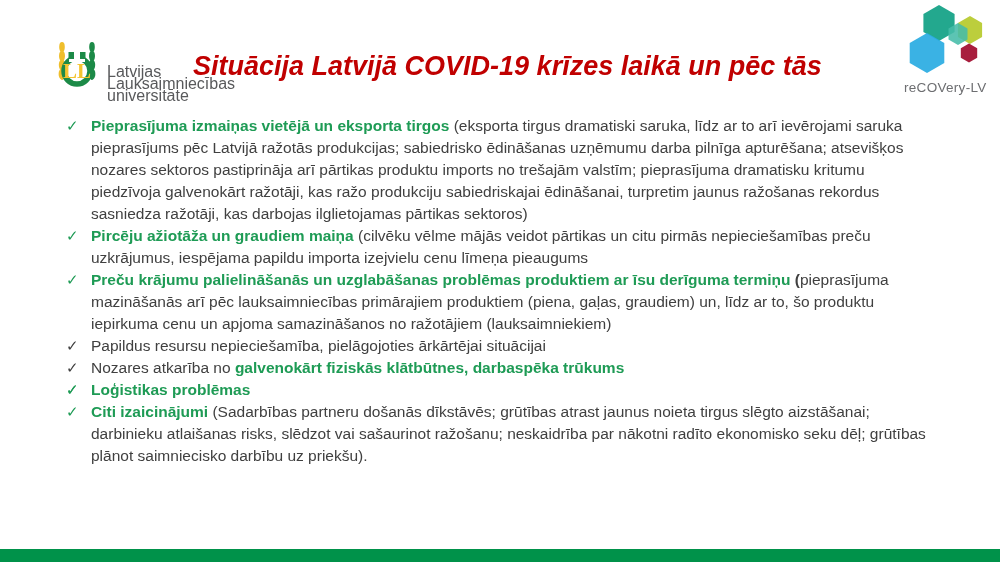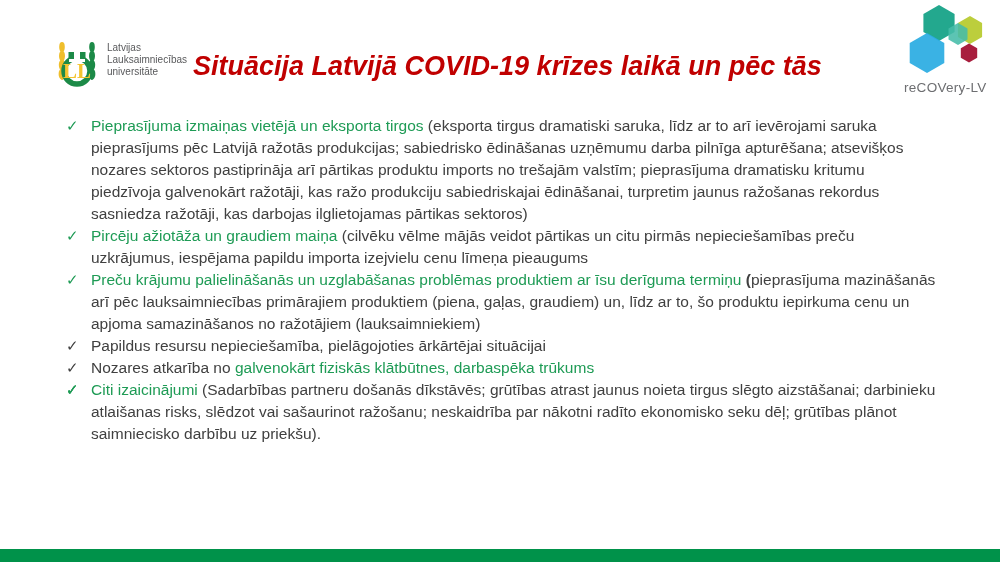--- a/index.html
+++ b/index.html
@@ -6,41 +6,41 @@
   body {
     width:1000px; height:562px;
     background:#ffffff;
     font-family:"Liberation Sans", sans-serif;
     overflow:hidden;
   }
   .slide { position:relative; width:1000px; height:562px; background:#fff; overflow:hidden;padding-left:24px; }
 
   
   .llu-logo { position:absolute; left:56px; top:38px; display:flex; align-items:flex-start; }
-  .llu-text { margin-left:9px; margin-top:4px; font-size:10px; line-height:12px; color:#58595b; }
+  .llu-text { margin-left:9px; margin-top:28px; font-size:16px; line-height:12px; color:#58595b; }
   .slide-title {
     position:absolute; left:193px; top:51px; width:710px;
     font-size:27px; font-weight:bold; color:#c00000;
     letter-spacing:0px; white-space:nowrap;font-style:italic;
   }
   .recovery-logo { position:absolute; right:20px; top:4px; width:100px; text-align:left; }
   .recovery-label { font-size:13.5px; color:#6d6e71; margin-top:-2px; letter-spacing:0.3px; }
 
   
   .content { position:absolute; left:66px; top:115px; width:872px; }
   ul.bullets { list-style:none; margin:0; padding:0; }
   ul.bullets li {
     position:relative; padding-left:25px;
     font-size:15.5px; line-height:22px; color:#404040;
     text-align:left;
   }
   .check { position:absolute; left:0; top:0; font-size:15px; }
   .check-green { color:var(--green,#1e9b55); }
   .check-dark { color:#404040; }
-  .seg-green-bold { color:var(--green,#1e9b55); font-weight:normal; }
+  .seg-green-bold { color:var(--green,#1e9b55); font-weight:bold; }
   .seg-bold { font-weight:bold; }
   .seg-normal { }
 
   
   .footer-bar { position:absolute; left:0; bottom:0; width:1000px; height:13px; background:var(--bar,#00924a); }
 </style>
 </head>
 <body>
 
 <div class="slide">
@@ -97,20 +97,20 @@
   </div>
 
   <div class="content">
     <ul class="bullets">
         <li><span class="check check-green">✓</span><span class="seg-green-bold">Pieprasījuma izmaiņas vietējā un eksporta tirgos</span><span class="seg-normal"> (eksporta tirgus dramatiski saruka, līdz ar to arī ievērojami saruka pieprasījums pēc Latvijā ražotās produkcijas; sabiedrisko ēdināšanas uzņēmumu darba pilnīga apturēšana; atsevišķos nozares sektoros pastiprināja arī pārtikas produktu imports no trešajām valstīm; pieprasījuma dramatisku kritumu piedzīvoja galvenokārt ražotāji, kas ražo produkciju sabiedriskajai ēdināšanai, turpretim jaunus ražošanas rekordus sasniedza ražotāji, kas darbojas ilglietojamas pārtikas sektoros)</span></li>
         <li><span class="check check-green">✓</span><span class="seg-green-bold">Pircēju ažiotāža un graudiem maiņa</span><span class="seg-normal"> (cilvēku vēlme mājās veidot pārtikas un citu pirmās nepieciešamības preču uzkrājumus, iespējama papildu importa izejvielu cenu līmeņa pieaugums</span></li>
         <li><span class="check check-green">✓</span><span class="seg-green-bold">Preču krājumu palielināšanās un uzglabāšanas problēmas produktiem ar īsu derīguma termiņu </span><span class="seg-bold">(</span><span class="seg-normal">pieprasījuma mazināšanās arī pēc lauksaimniecības primārajiem produktiem (piena, gaļas, graudiem) un, līdz ar to, šo produktu iepirkuma cenu un apjoma samazināšanos no ražotājiem (lauksaimniekiem)</span></li>
         <li><span class="check check-dark">✓</span><span class="seg-normal">Papildus resursu nepieciešamība, pielāgojoties ārkārtējai situācijai</span></li>
         <li><span class="check check-dark">✓</span><span class="seg-normal">Nozares atkarība no </span><span class="seg-green-bold">galvenokārt fiziskās klātbūtnes, darbaspēka trūkums</span></li>
         <li><span class="check check-green">✓</span></li>
-        <li><span class="check check-green">✓</span></li>
+        <li><span class="check check-green">✓</span><span class="seg-green-bold">Loģistikas problēmas</span></li>
         <li><span class="check check-green">✓</span><span class="seg-green-bold">Citi izaicinājumi</span><span class="seg-normal"> (Sadarbības partneru došanās dīkstāvēs; grūtības atrast jaunus noieta tirgus slēgto aizstāšanai; darbinieku atlaišanas risks, slēdzot vai sašaurinot ražošanu; neskaidrība par nākotni radīto ekonomisko seku dēļ; grūtības plānot saimniecisko darbību uz priekšu).</span></li>
       </ul>
   </div>
 
   <div class="footer-bar"></div>
 
 </div>
 
 </body></html>

